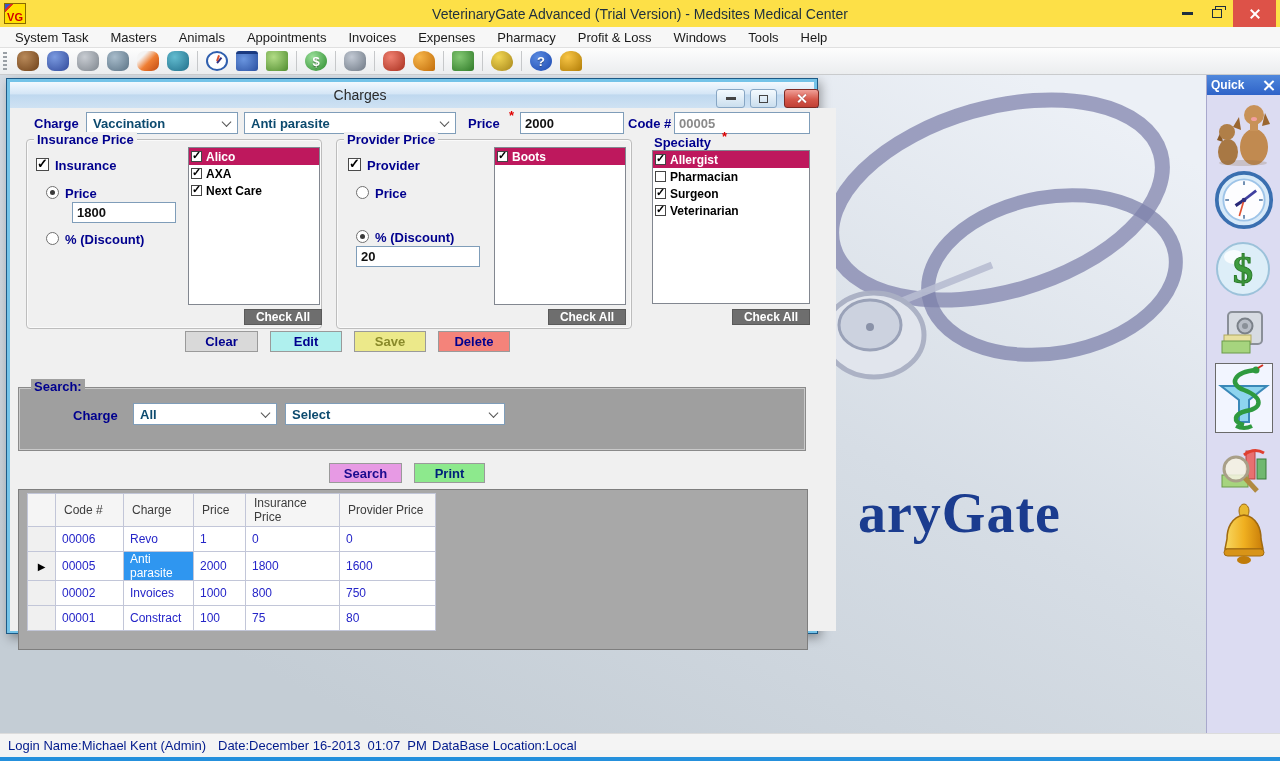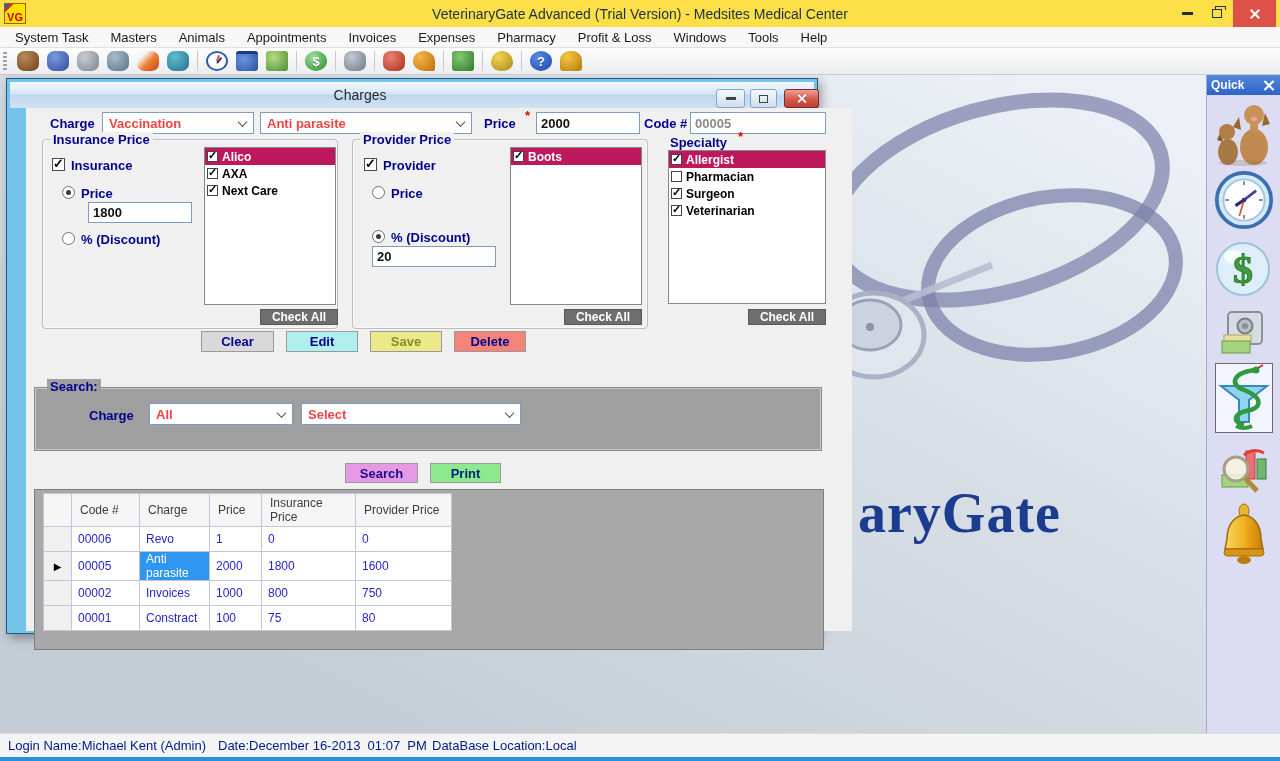--- a/index.html
+++ b/index.html
@@ -60,25 +60,25 @@
   .dlg-title-text { position:absolute; left:0; width:700px; text-align:center; font-size:14px; color:#2a2a2a; }
   .dbtn { position:absolute; top:7px; height:19px; border-radius:3px; display:flex; align-items:center; justify-content:center; }
   .dbtn-min { left:706px; width:29px; background:linear-gradient(#f4fafe,#cadeee); border:1px solid #87a6c4; }
   .dbtn-max { left:740px; width:27px; background:linear-gradient(#f4fafe,#cadeee); border:1px solid #87a6c4; }
   .dbtn-close { left:774px; width:35px; background:linear-gradient(#f0a098,#d5574a 55%,#c04035); border:1px solid #7e2a24; }
   .dglyph-min { width:10px; height:3px; background:#444; }
   .dglyph-max { width:9px; height:8px; border:1.5px solid #444; }
   .dxbars { position:relative; width:11px; height:11px; }
   .dxbars::before,.dxbars::after { content:""; position:absolute; left:4.5px; top:0; width:2.4px; height:11px; background:#fff; box-shadow:0 0 1px #802020; }
   .dxbars::before { transform:rotate(45deg);} .dxbars::after { transform:rotate(-45deg);}
-  .dlg-body { position:absolute; left:19px; top:29px; width:826px; height:523px; background:#f0f0f0; }
+  .dlg-body { position:absolute; left:3px; top:29px; width:826px; height:523px; background:#f0f0f0; }
 
   .lbl { position:absolute; font-size:13px; font-weight:bold; color:#00008e; white-space:nowrap; }
   .star { position:absolute; color:#e00000; font-size:13px; font-weight:bold; }
-  .dd { position:absolute; background:#fff; border:1px solid #7f9db9; display:flex; align-items:center; padding:0 18px 0 6px; font-size:13px; font-weight:bold; color:#ef4444; }
+  .dd { position:absolute; background:#fff; border:1px solid #7f9db9; display:flex; align-items:center; padding:0 18px 0 6px; font-size:13px; font-weight:bold; color:#0c4a6e; }
   .dd::after { content:""; position:absolute; right:7px; top:50%; width:6px; height:6px; border-right:1.7px solid #555; border-bottom:1.7px solid #555; transform:translateY(-65%) rotate(45deg); }
   .tb { position:absolute; background:#fff; border:1px solid #7f9db9; font-size:13px; font-weight:bold; color:#111; padding:0 4px; font-family:"Liberation Sans",sans-serif; }
   .tb.gray { color:#8a8a8a; }
   .gb { position:absolute; border:1px solid #bdbdbd; border-radius:4px; box-shadow:0 0 0 1px #fafafa inset; }
   .gb-legend { position:absolute; font-size:13px; font-weight:bold; color:#00008e; background:#f0f0f0; padding:0 3px; white-space:nowrap; }
   .cb { position:absolute; width:13px; height:13px; background:#fff; border:1px solid #4a4a4a; }
   .cb.checked::after { content:"✓"; position:absolute; left:0px; top:-3px; font-size:13px; font-weight:bold; color:#000; }
   .rd { position:absolute; width:13px; height:13px; border-radius:50%; background:#fff; border:1px solid #707070; }
   .rd.on::after { content:""; position:absolute; left:3px; top:3px; width:5px; height:5px; border-radius:50%; background:#3a3a3a; }
   .listbox { position:absolute; background:#fff; border:1px solid #828790; overflow:hidden; }

